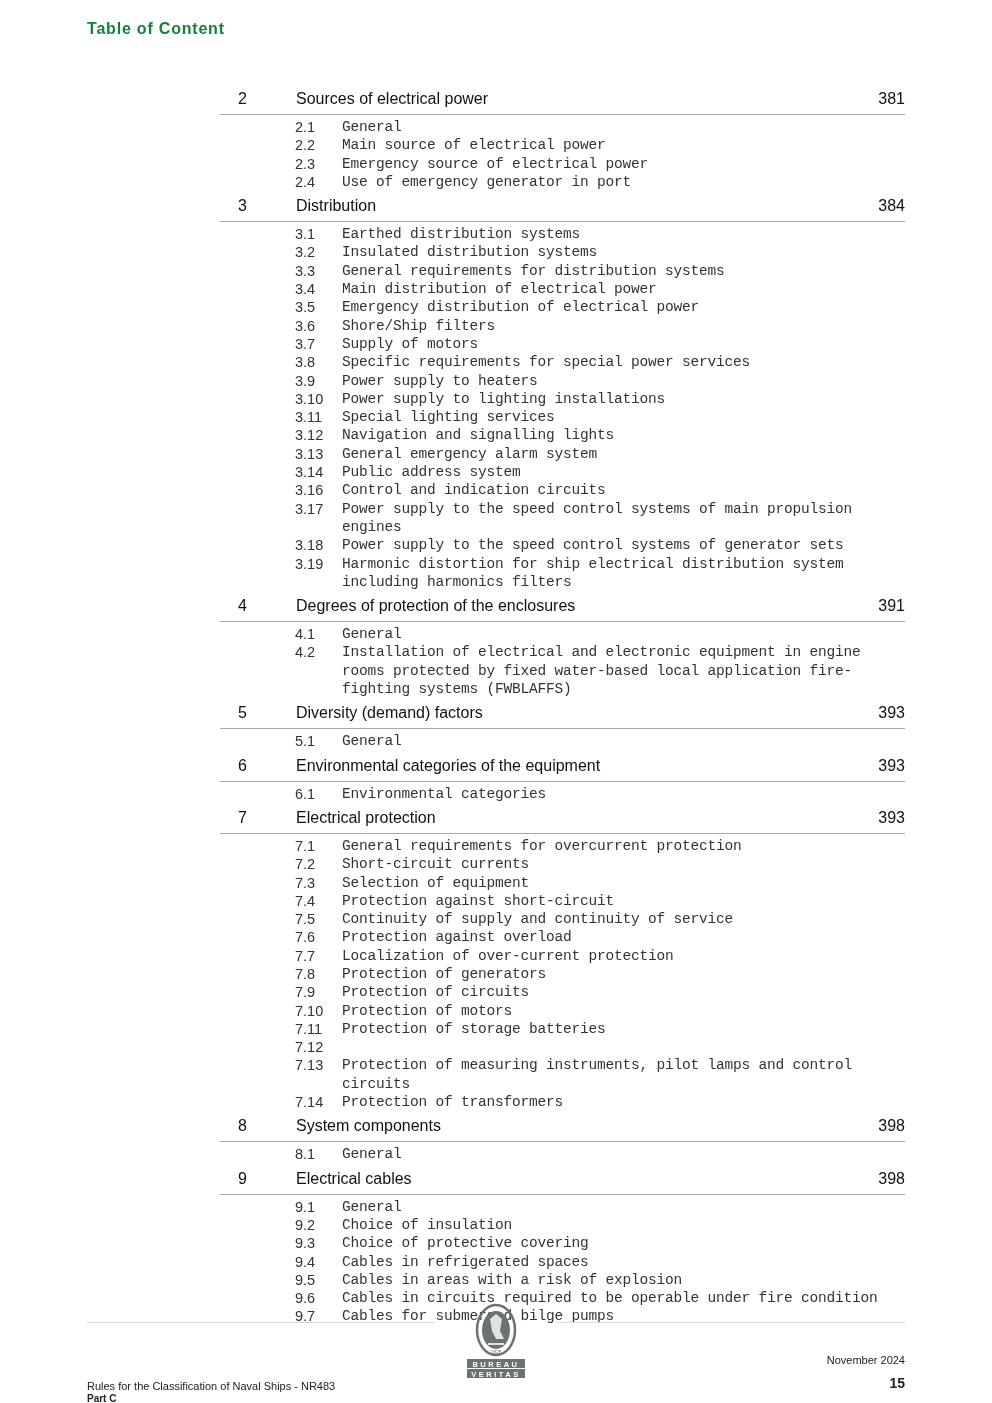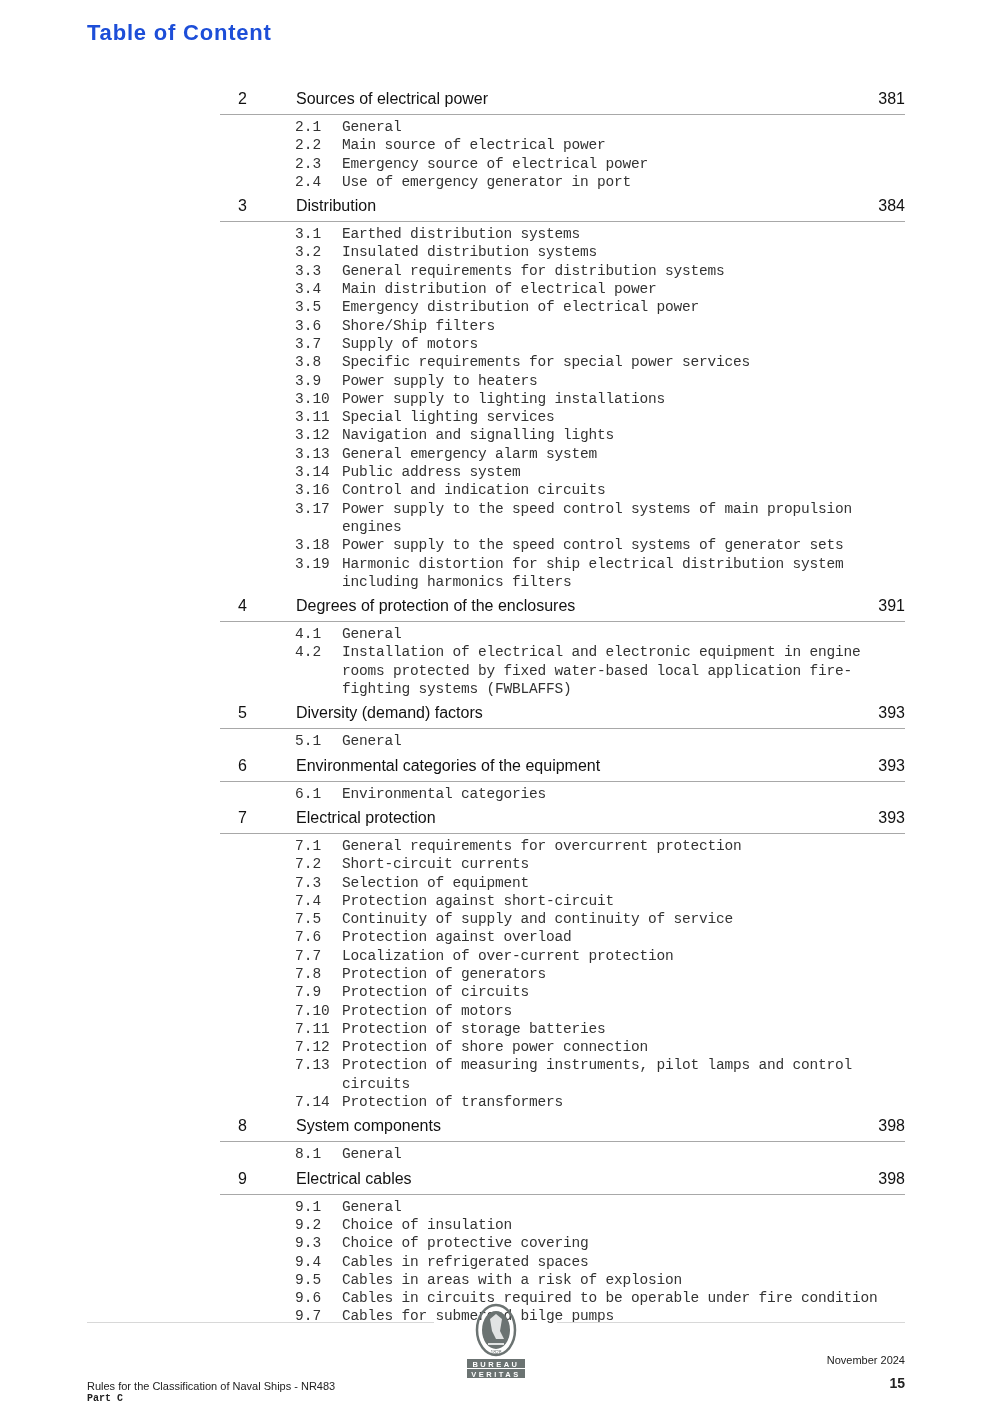--- a/index.html
+++ b/index.html
@@ -1,37 +1,37 @@
 <!DOCTYPE html>
 <html><head>
 <meta charset="utf-8">
 <style>
   html, body { margin: 0; padding: 0; background: #ffffff; }
   body { width: 992px; height: 1403px; position: relative; overflow: hidden; color: #111; }
   .page-title {
     position: absolute; left: 87px; top: 20px;
     font-family: "Liberation Sans", sans-serif; font-weight: bold;
-    font-size: 22px; letter-spacing: 0.8px; color: #1d4ed8; text-align: right;
+    font-size: 16px; letter-spacing: 0.8px; color: #15803d; text-align: right;
   }
   .toc { position: absolute; left: 220px; top: 88px; width: 685px; }
   .chapter { display: flex; align-items: baseline; height: 26px; border-bottom: 1px solid #a8a8a8;
     font-family: "Liberation Sans", sans-serif; font-size: 16px; color: #111; }
   .chapter .num { width: 76px; padding-left: 18px; box-sizing: border-box; line-height: 22px; }
   .chapter .title { flex: 1; line-height: 22px; }
   .chapter .page { width: 60px; text-align: right; line-height: 22px; }
   .sections { padding: 3px 0 4px 0; }
   .section { display: flex; font-family: "DejaVu Serif", "Liberation Serif", serif; font-size: 13.3px;
     color: #333; line-height: 18.3px; }
   .section .snum { width: 122px; padding-left: 75px; box-sizing: border-box; flex-shrink: 0; }
   .section .stitle { flex: 1; font-family: Liberation Mono, monospace; font-size: 14.5px; letter-spacing: -0.2px; }
-  .section .snum { font-family: Liberation Mono, monospace; font-size: 14.5px; }
+  .section .snum { font-family: Liberation Sans, sans-serif; font-size: 14.5px; }
   .footer-line-left { position: absolute; left: 87px; top: 1322px; width: 347px; height: 1px; background: #d8d8d8; }
   .footer-line-right { position: absolute; left: 557px; top: 1322px; width: 348px; height: 1px; background: #d8d8d8; }
   .footer-left { position: absolute; left: 87px; top: 1380px; font-family: "Liberation Sans", sans-serif; font-size: 11px; color: #222; }
-  .footer-left .part { font-weight: bold; font-size: 10px; margin-top: 1px; font-family: Liberation Mono, monospace; }
+  .footer-left .part { font-weight: bold; font-size: 10px; margin-top: 1px; }
   .footer-right { position: absolute; right: 87px; top: 1334px; text-align: right; font-family: "Liberation Sans", sans-serif; color: #222; }
   .footer-right .date { font-size: 11px; margin-top: 20px; }
   .footer-right .pnum { font-size: 14px; font-weight: bold; margin-top: 9px; }
   .logo { position: absolute; left: 466px; top: 1303px; width: 60px; height: 76px; }
 </style>
 </head>
 <body>
 
 <div class="page-title">Table of Content</div>
 
@@ -220,21 +220,20 @@
       <div class="section">
         <span class="snum">7.10</span>
         <span class="stitle">Protection of motors</span>
       </div>
       <div class="section">
         <span class="snum">7.11</span>
         <span class="stitle">Protection of storage batteries</span>
       </div>
       <div class="section">
         <span class="snum">7.12</span>
-        <span class="stitle">Protection of shore power connection</span>
       </div>
       <div class="section">
         <span class="snum">7.13</span>
         <span class="stitle">Protection of measuring instruments, pilot lamps and control circuits</span>
       </div>
       <div class="section">
         <span class="snum">7.14</span>
         <span class="stitle">Protection of transformers</span>
       </div>
     </div>

